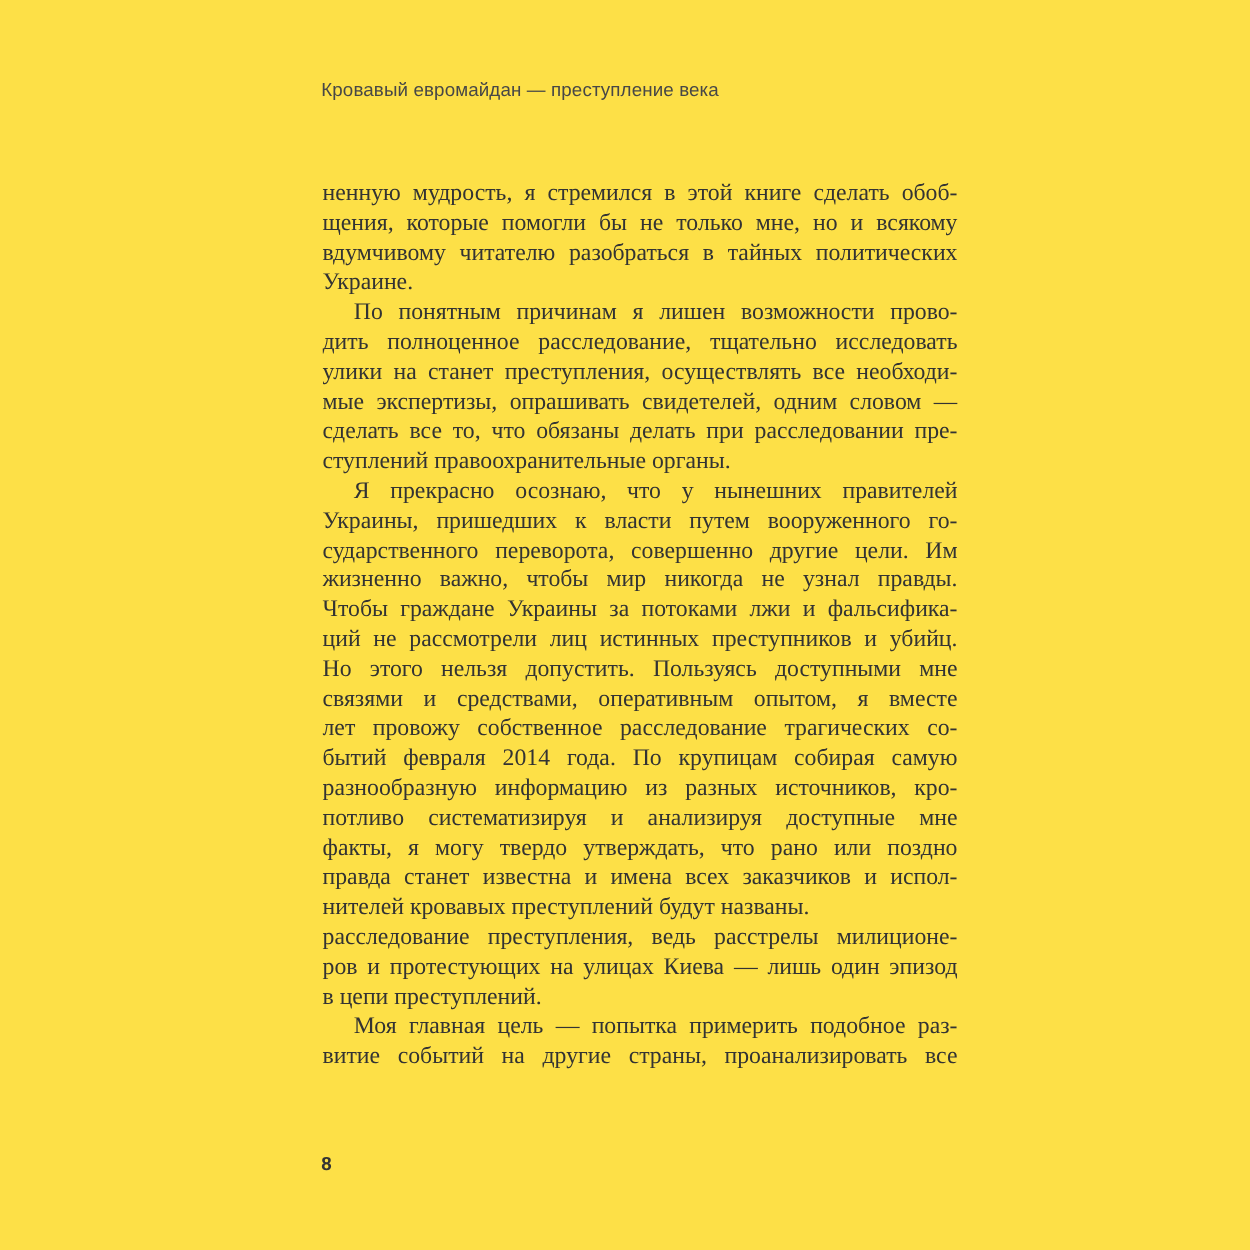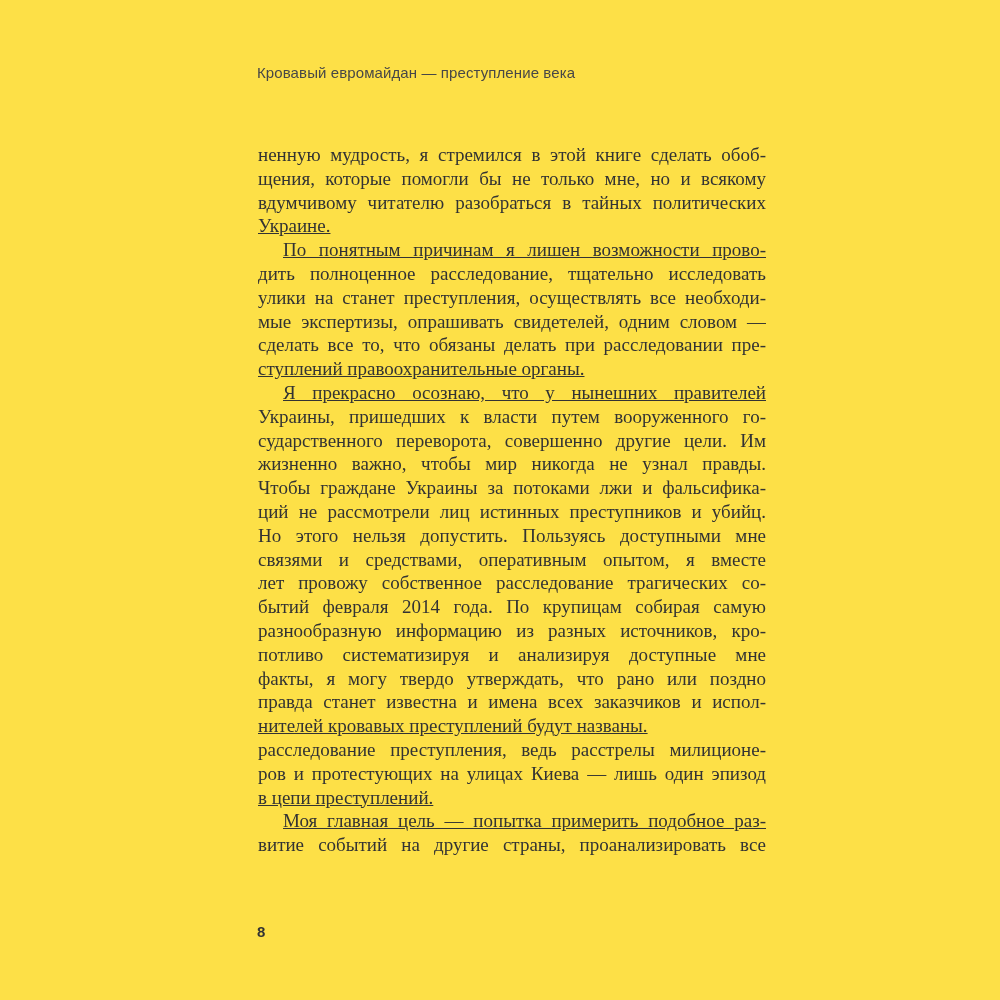--- a/index.html
+++ b/index.html
@@ -44,25 +44,23 @@
   .line {
     height: 23.8px;
     line-height: 23.8px;
     text-align: justify;
     text-align-last: justify;
     -moz-text-align-last: justify;
     overflow: hidden;
   }
   .line.indent {
     text-indent: 25px;
-    text-decoration: underline;
   }
   .line.endline {
     text-align-last: left;
-    text-decoration: underline;
     -moz-text-align-last: left;
   }
   .page-number {
     position: absolute;
     left: 257px;
     top: 923px;
     font-family: "Liberation Sans", sans-serif;
     font-size: 15px;
     font-weight: bold;
     color: #333333;

